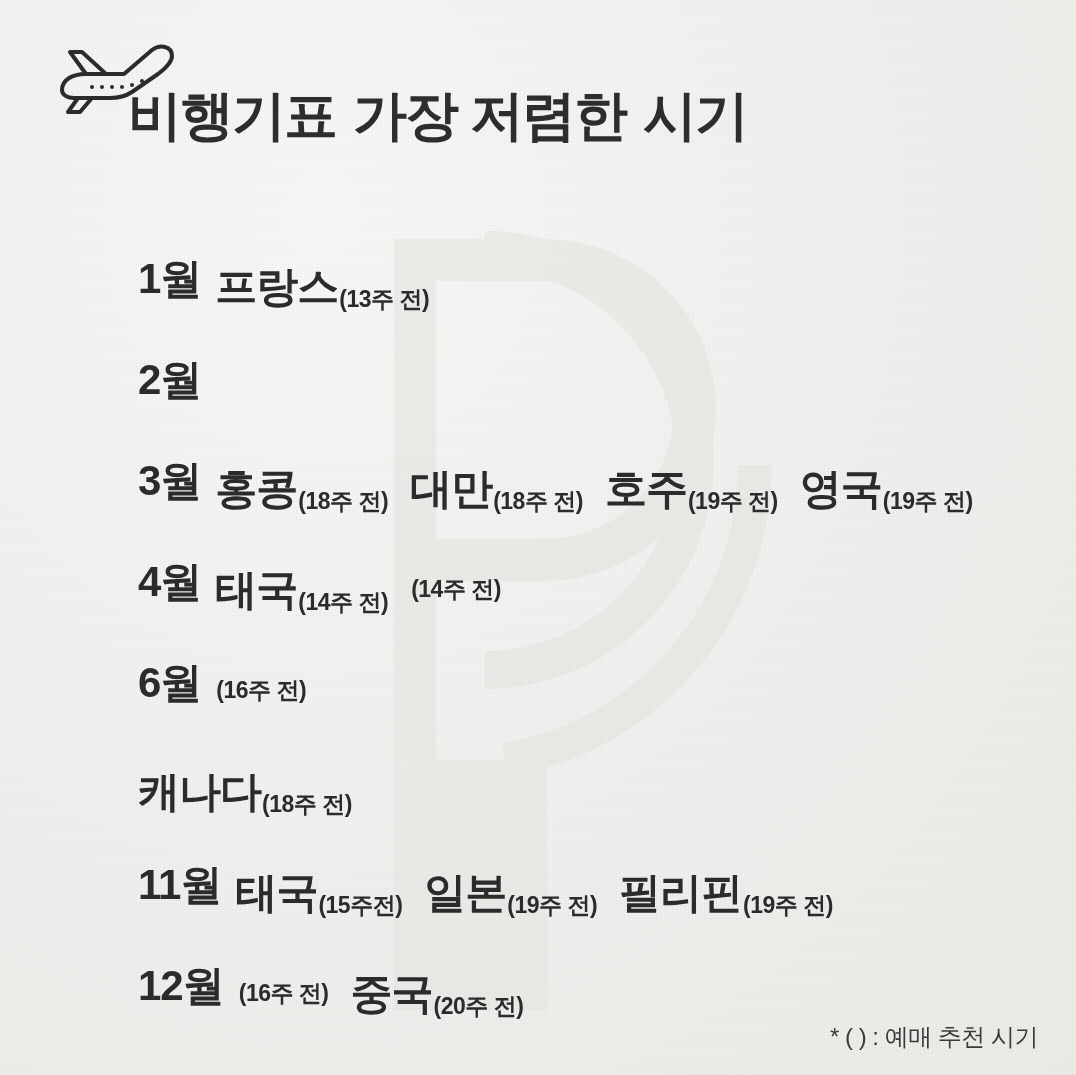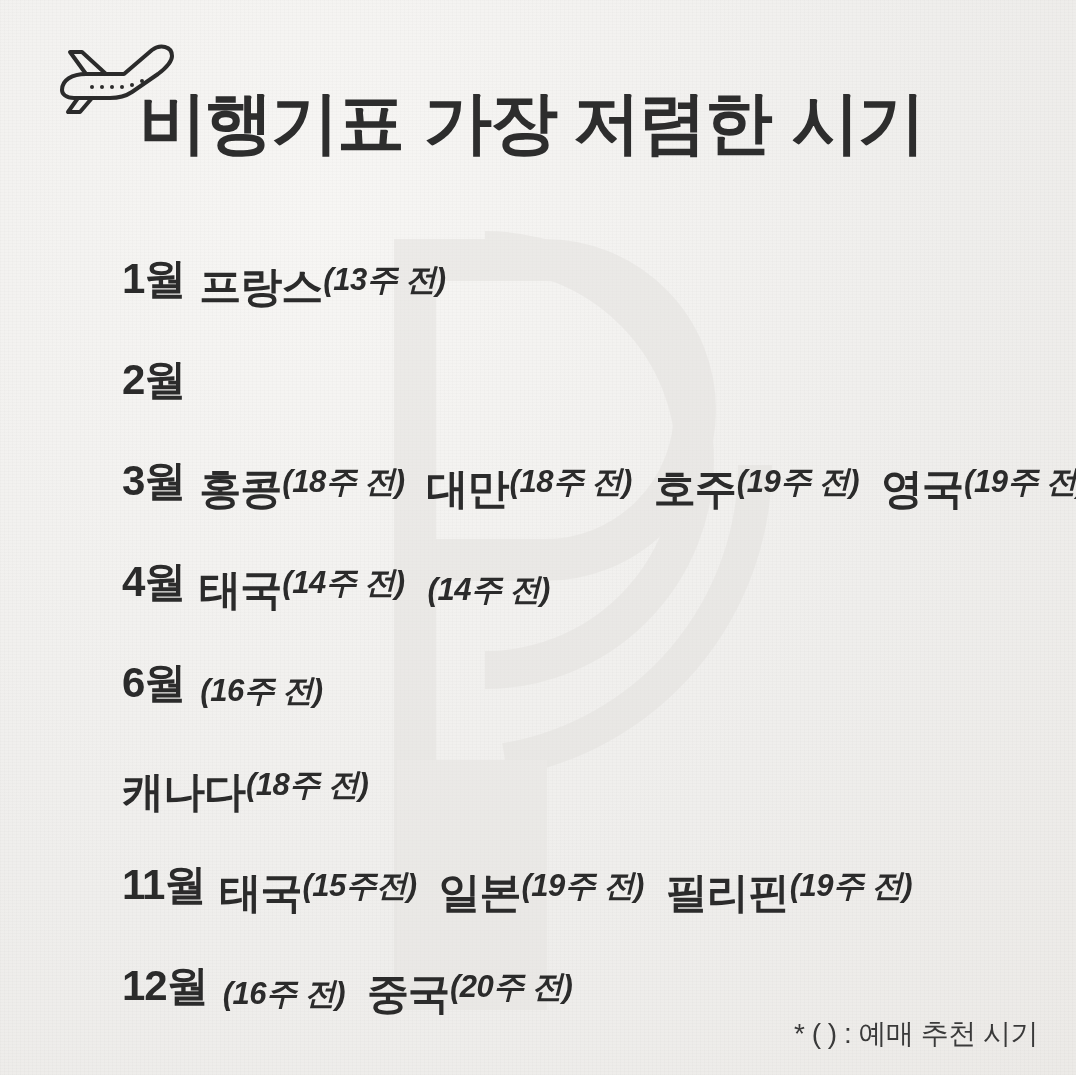--- a/index.html
+++ b/index.html
@@ -44,23 +44,23 @@
   .plane-icon {
     position: absolute;
     left: 48px;
     top: 28px;
     width: 130px;
     height: 90px;
   }
 
   .title {
     position: absolute;
-    left: 139px;
+    left: 128px;
     top: 88px;
-    font-size: 68px;
+    font-size: 54px;
     font-weight: bold;
     color: #2d2d2d;
     letter-spacing: -2px;
     white-space: nowrap;
     line-height: 1;
   }
   .title .hl {
     position: relative;
     display: inline-block;
     padding: 0 4px;
@@ -72,65 +72,64 @@
     right: 0;
     bottom: -6px;
     height: 42px;
     background: #fbe9a0;
     border-radius: 3px;
     z-index: -1;
   }
 
   .rows {
     position: absolute;
-    left: 0;
+    left: 16px;
     top: 228px;
     width: 1000px;
   }
   .row {
     position: relative;
     height: 101px;
     padding-left: 122px;
     display: flex;
     align-items: center;
     white-space: nowrap;
   }
   .month {
     font-size: 42px;
     font-weight: bold;
     color: #2b2b2b;
     letter-spacing: -1px;
     margin-right: 14px;
   }
   .entry {
     display: inline-flex;
-    align-items: flex-start;
+    align-items: flex-end;
     margin-right: 22px;
     margin-top: 16px;
   }
   .country {
     font-size: 42px;
     font-weight: bold;
     color: #2b2b2b;
     letter-spacing: -1px;
   }
   .weeks {
-    font-size: 31px;
+    font-size: 23px;
     font-weight: bold;
     color: #2b2b2b;
     letter-spacing: -0.5px;
     margin-left: 1px;
-    font-style: italic;
   }
 
   .footnote {
     position: absolute;
     right: 38px;
     bottom: 22px;
-    font-size: 28px;
+    font-size: 24px;
     color: #3a3a3a;
     letter-spacing: -0.5px;
   }
 </style>
 </head>
 <body>
 
 <div class="card">
   <div class="texture"></div>
 

